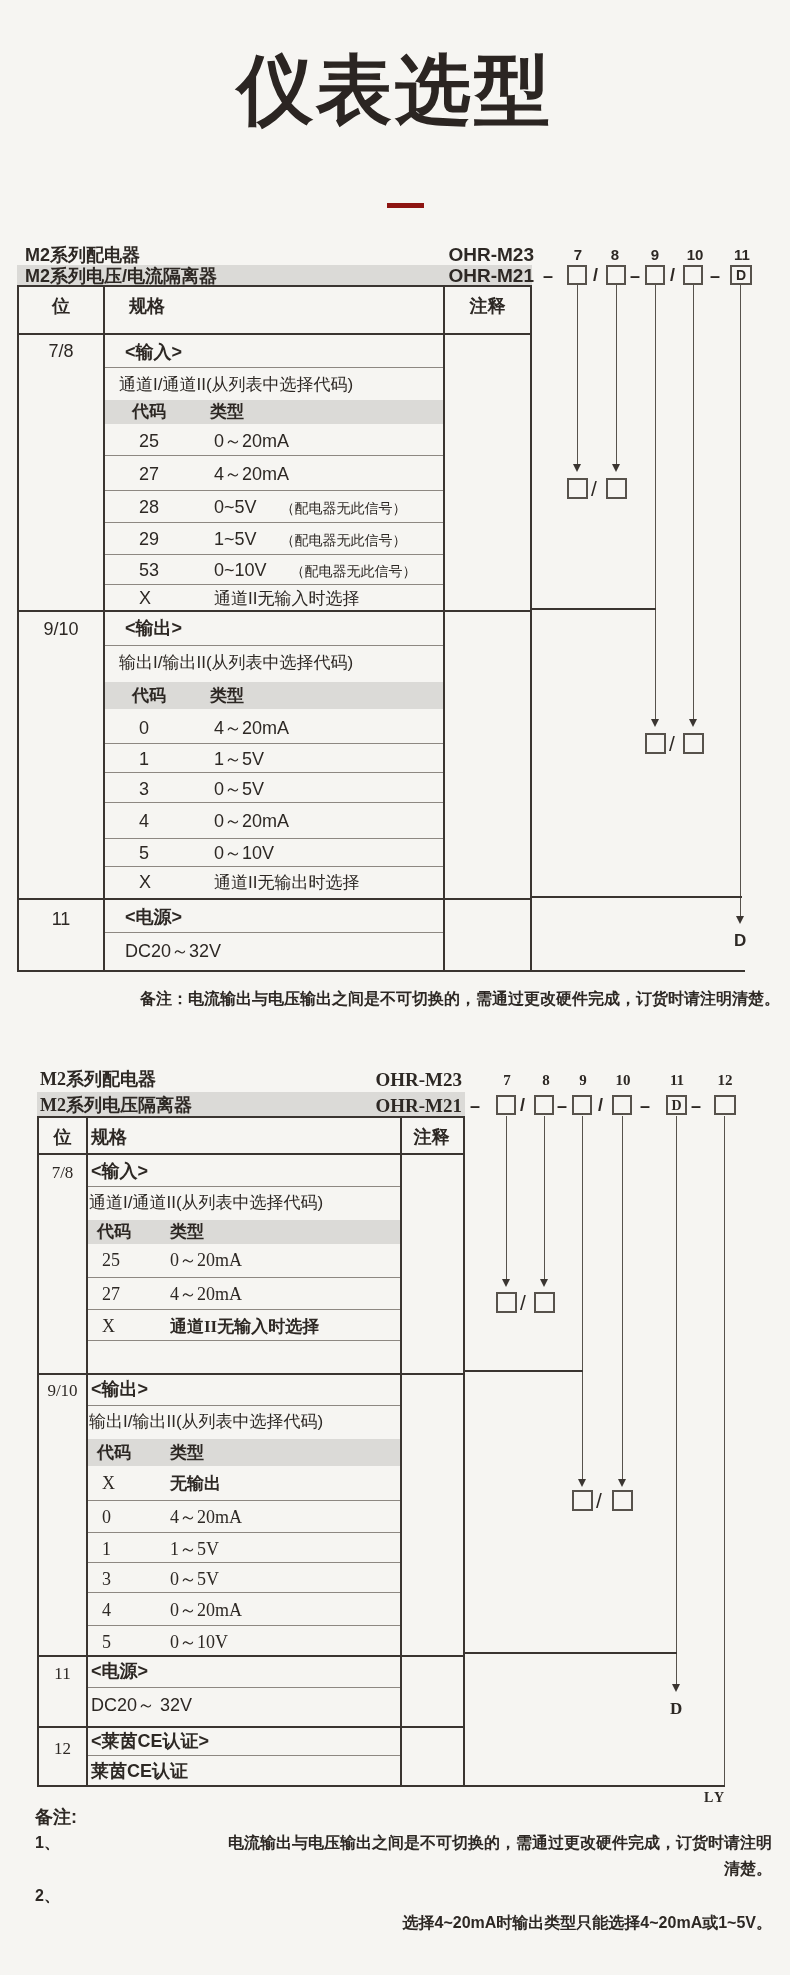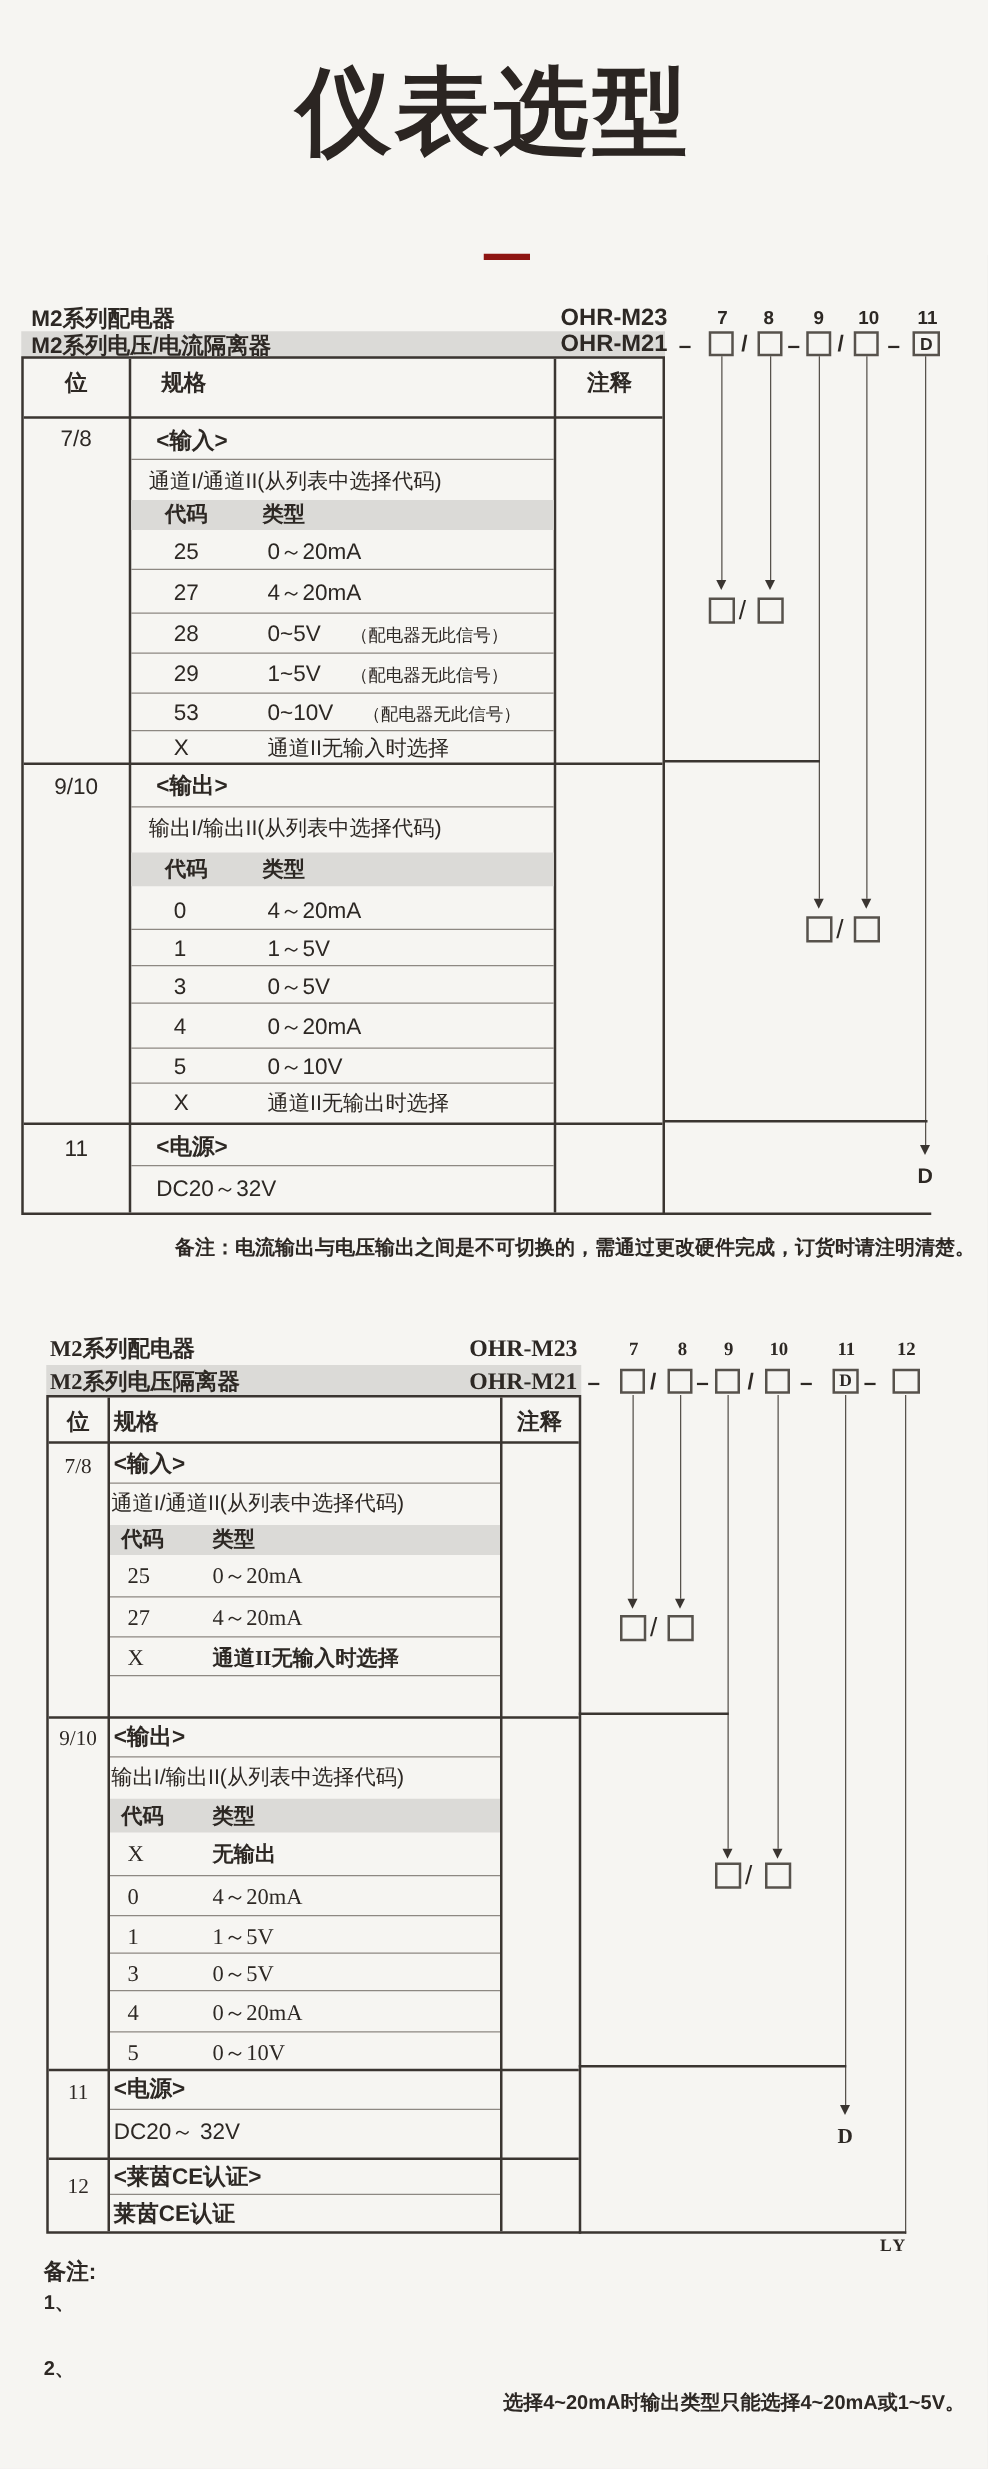--- a/index.html
+++ b/index.html
@@ -291,16 +291,18 @@
     <div class="hl2" style="left:0;top:608px;width:424px;"></div>
 
     <div class="abs fs17 c serif" style="left:0;top:620px;width:47px;">12</div>
     <div class="abs fs18 b" style="left:52px;top:612px;">&lt;莱茵CE认证&gt;</div>
     <div class="hl" style="left:49px;top:637px;width:312px;"></div>
     <div class="abs fs18" style="left:52px;top:642px;font-weight:bold;">莱茵CE认证</div>
   </div>
 
   <div class="abs fs18 b" style="left:35px;top:1806px;">备注:</div>
   <div class="abs b" style="left:35px;top:1832px;font-size:16px;line-height:22px;">1、</div>
+  <div class="abs b" style="left:72px;top:1832px;width:700px;font-size:16px;line-height:22px;">电流输出与电压输出之间是不可切换的，需通过更改硬件完成，订货时请注明</div>
+  <div class="abs b" style="left:72px;top:1858px;width:700px;font-size:16px;line-height:22px;">清楚。</div>
   <div class="abs b" style="left:35px;top:1885px;font-size:16px;line-height:22px;">2、</div>
   <div class="abs b" style="left:72px;top:1912px;width:700px;font-size:16px;line-height:22px;">选择4~20mA时输出类型只能选择4~20mA或1~5V。</div>
 
 </div>
 
 </body></html>

